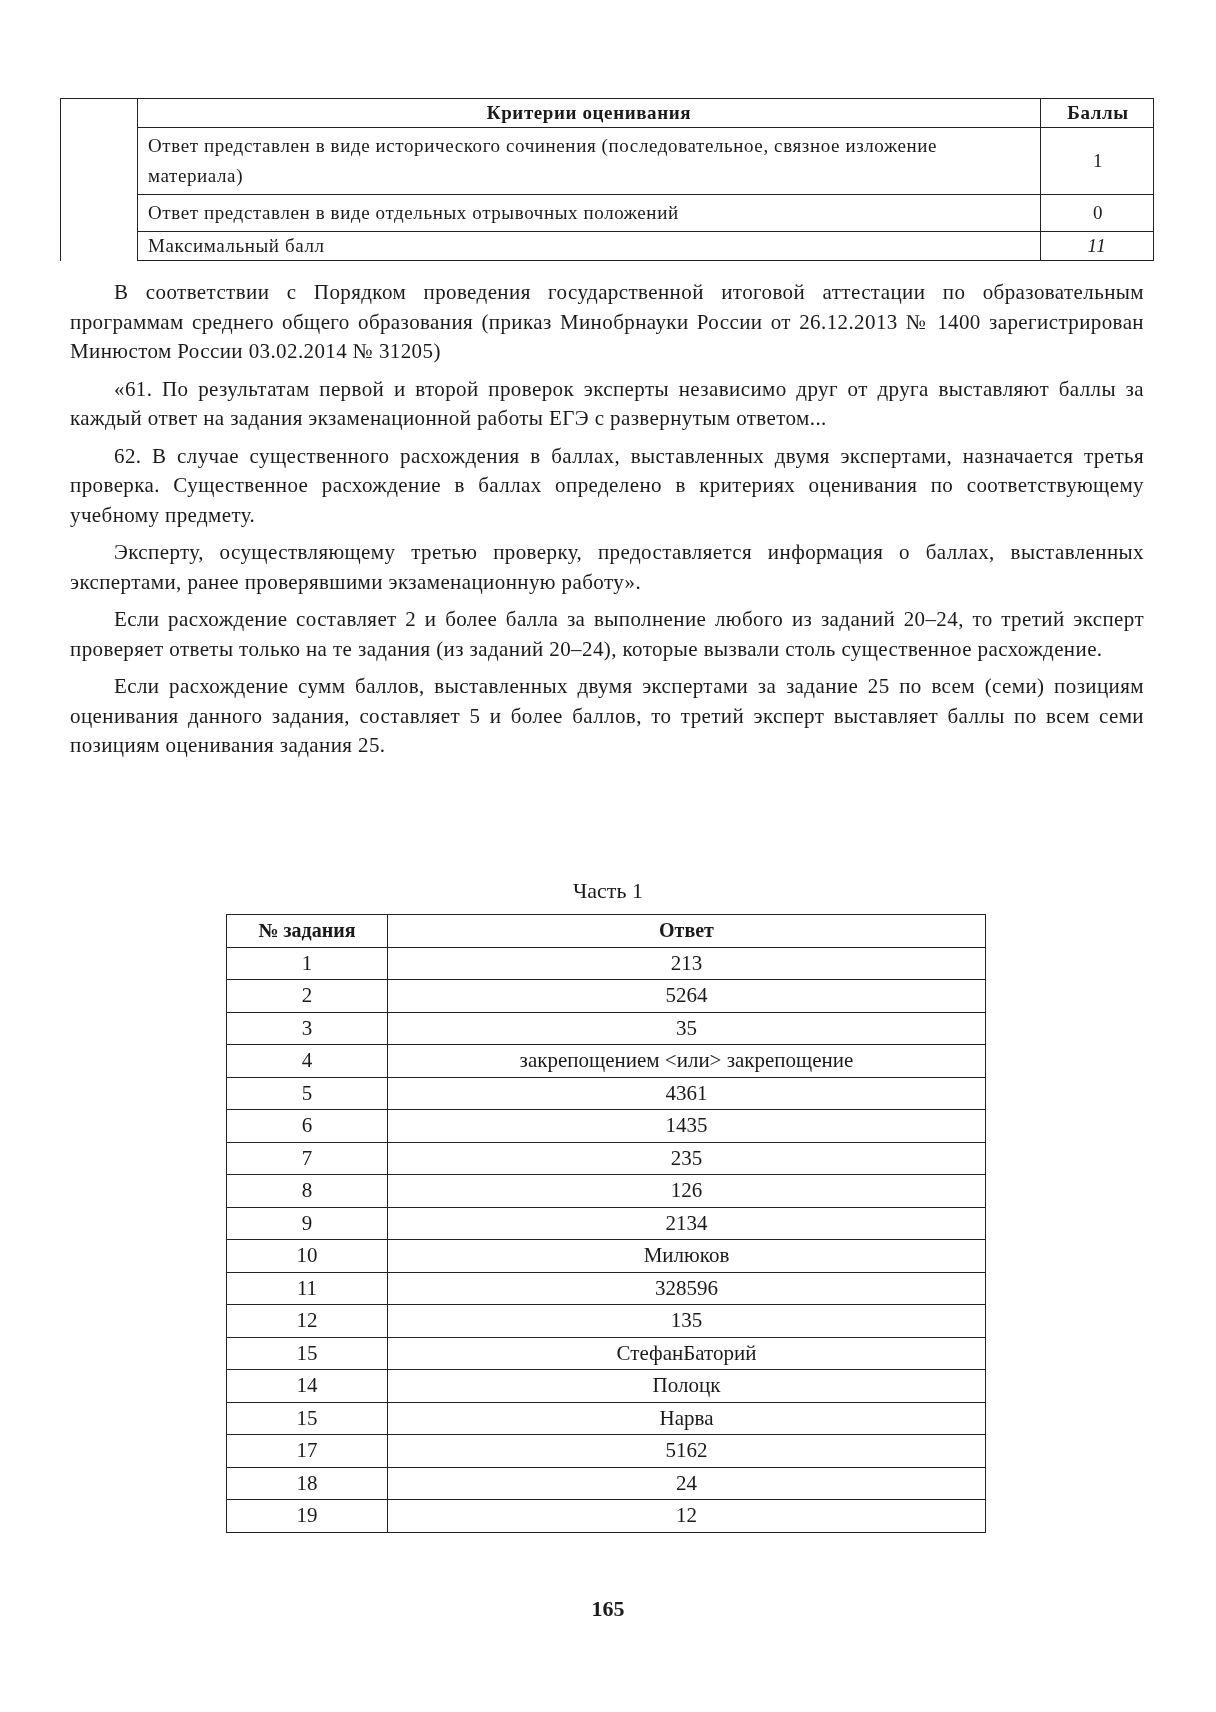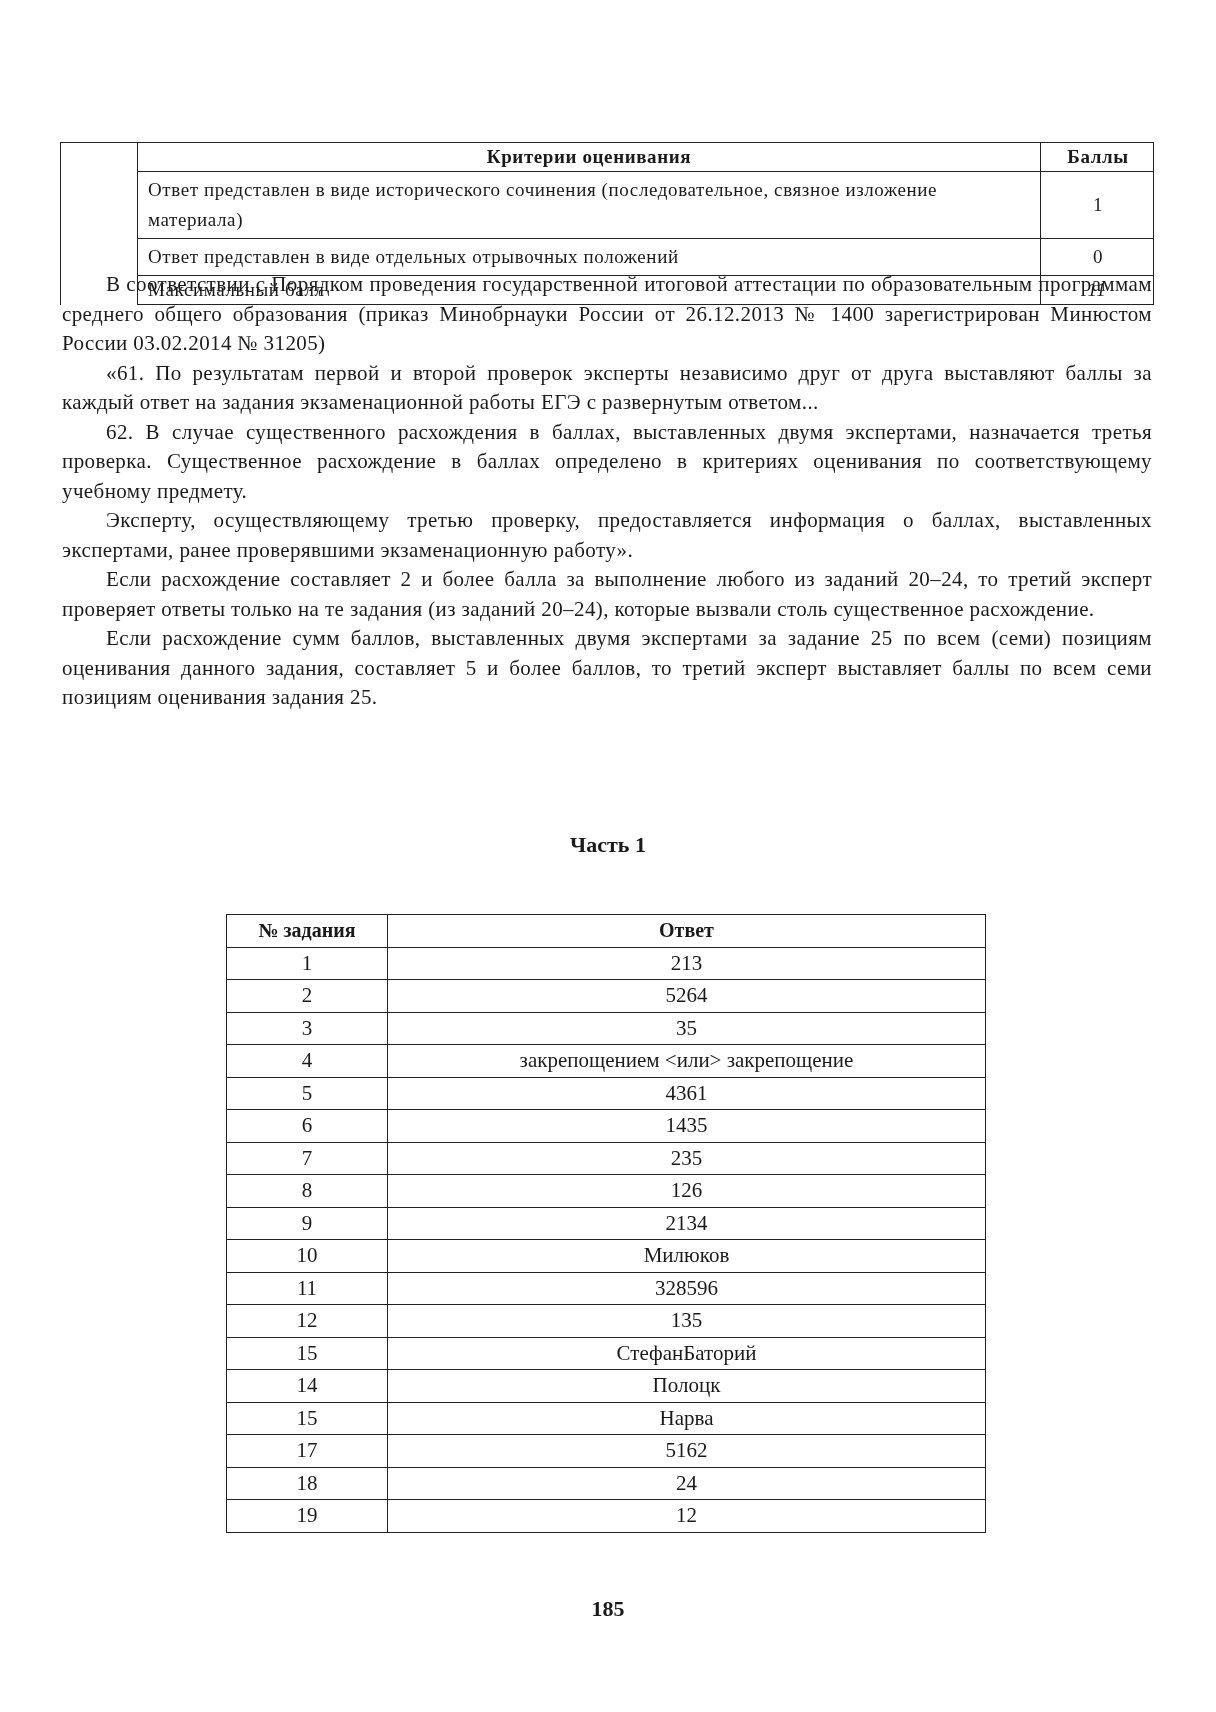--- a/index.html
+++ b/index.html
@@ -6,45 +6,45 @@
   body {
     width: 1216px; height: 1712px; position: relative; overflow: hidden;
     font-family: "Liberation Serif", "DejaVu Serif", serif;
     color: #1a1a1a;
   }
   .page { position: absolute; left: 0; top: 0; width: 1216px; height: 1712px; }
 
   
   .crit-table {
     position: absolute; left: 60px; top: 98px; width: 1094px;
-    border-collapse: collapse; font-size: 19px; letter-spacing: 0.6px; margin-top: 44px;
+    border-collapse: collapse; font-size: 19px; letter-spacing: 0.6px;
   }
   .crit-table td { border: 1.5px solid #222; padding: 3px 10px; vertical-align: middle; }
   .crit-table .blank { width: 56px; border-bottom: none; }
   .crit-table .blank2 { border-top: none; }
   .crit-table .hdr { text-align: center; font-weight: bold; font-size: 19px; }
   .crit-table .score { width: 90px; text-align: center; padding-left: 12px; }
   .crit-table .txt { line-height: 30px; }
   .crit-table .maxlbl { text-align: left; }
   .crit-table .maxval { font-style: italic; text-align: center; }
 
   
   .body-text {
     position: absolute; left: 62px; top: 270px; width: 1090px;
     font-size: 21px; line-height: 29.5px; text-align: justify; letter-spacing: 0.4px;
   }
-  .body-text p { margin: 0; text-indent: 44px; }
+  .body-text p { margin: 8px; text-indent: 44px; }
 
   .variant-title {
     position: absolute; left: 0; width: 1216px; top: 800px;
     text-align: center; font-weight: bold; font-size: 24px; letter-spacing: 0.5px;
   }
   .part-title {
-    position: absolute; left: 0; width: 1216px; top: 832px;
-    text-align: center; font-weight: bold; font-size: 22px;
+    position: absolute; left: 0; width: 1216px; top: 878px;
+    text-align: center; font-weight: normal; font-size: 22px;
   }
 
   
   .ans-table {
     position: absolute; left: 226px; top: 914px; width: 760px;
     border-collapse: collapse; font-size: 21px;
   }
   .ans-table th, .ans-table td {
     border: 1.5px solid #222; text-align: center; height: 31.5px; padding: 0;
   }
@@ -169,14 +169,14 @@
           <td>18</td>
           <td>24</td>
         </tr>
     <tr>
           <td>19</td>
           <td>12</td>
         </tr>
   </tbody>
     </table>
 
-  <div class="page-number">185</div>
+  <div class="page-number">165</div>
 </div>
 
 </body></html>

